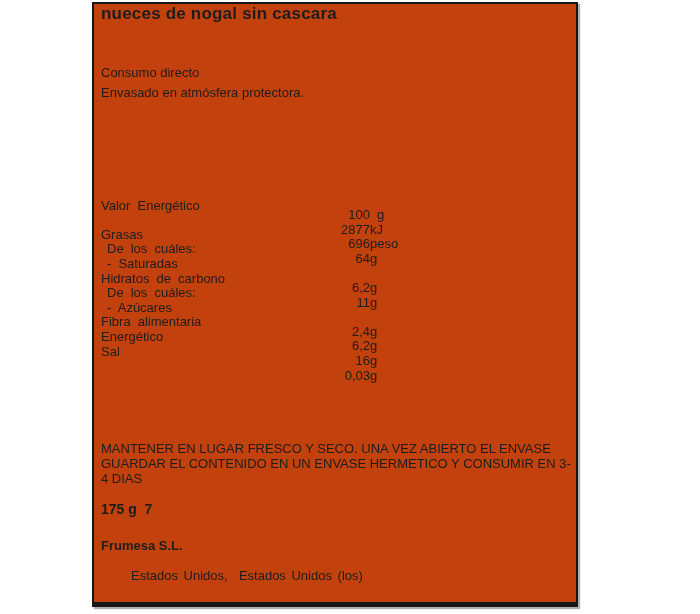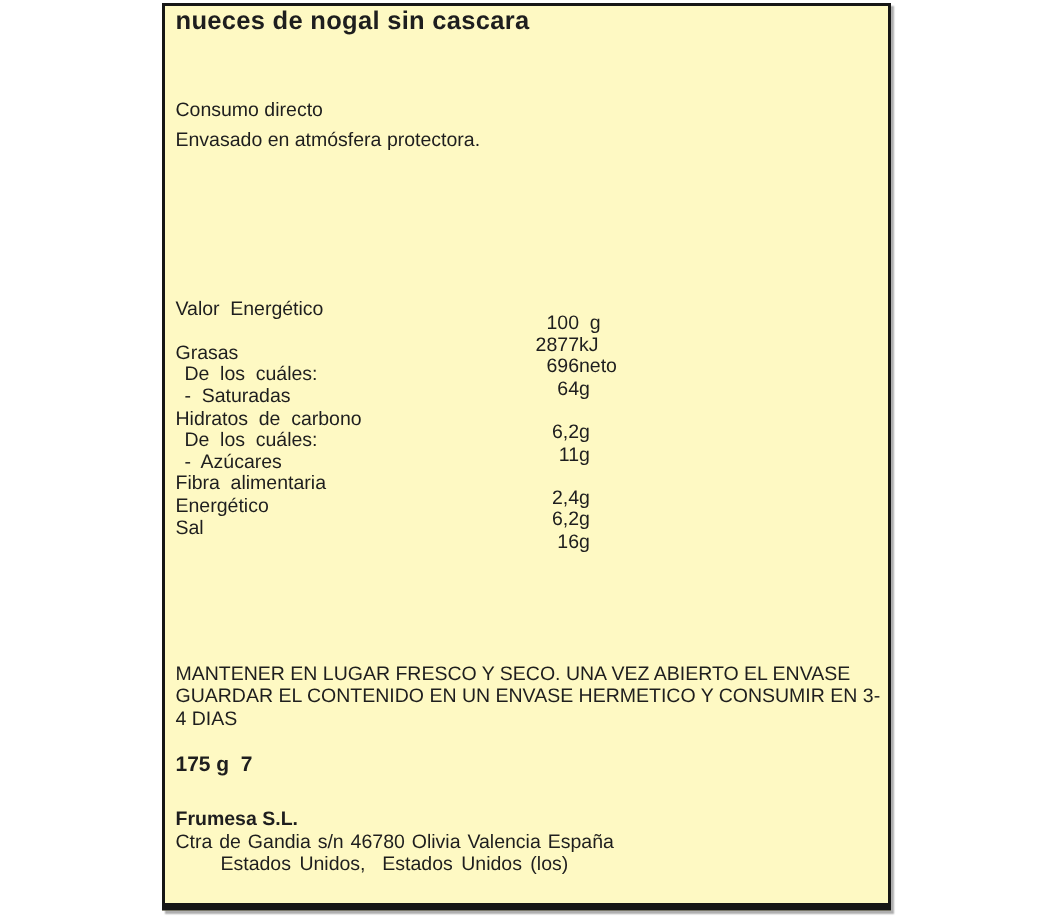--- a/index.html
+++ b/index.html
@@ -1,23 +1,23 @@
 <!DOCTYPE html>
 <html><head>
 <meta charset="utf-8">
 <style>
   * { margin:0; padding:0; box-sizing:border-box; }
   html,body { width:700px; height:614px; background:#ffffff; overflow:hidden;
               font-family:"Liberation Sans","DejaVu Sans",sans-serif; }
   .page { position:relative; width:700px; height:614px; background:#fff; }
 
   .label-box {
-    position:absolute; left:108px; top:2px;
+    position:absolute; left:92px; top:2px;
     width:486px; height:605px;
-    background:#fef9c3;
+    background:#c2410c;
     border:2px solid #161616;
     border-bottom-width:5px;
     box-shadow:2px 2px 1px rgba(110,110,110,0.55);
   }
   .content { position:absolute; left:0; top:0; width:482px; height:598px; color:#1e1e1e; }
 
   .title {
     position:absolute; left:7px; top:0px;
     font-size:17px; font-weight:bold; letter-spacing:0.2px;
     white-space:pre-wrap;
@@ -79,21 +79,21 @@
           <div class="nrow">
             <span class="nlabel"></span>
             <span class="nval"><span class="nnum">100</span><span class="nunit"> g</span></span>
           </div>
           <div class="nrow">
             <span class="nlabel">Valor Energético</span>
             <span class="nval"><span class="nnum">2877</span><span class="nunit">kJ</span></span>
           </div>
           <div class="nrow">
             <span class="nlabel"></span>
-            <span class="nval"><span class="nnum">696</span><span class="nunit">neto</span></span>
+            <span class="nval"><span class="nnum">696</span><span class="nunit">peso</span></span>
           </div>
           <div class="nrow">
             <span class="nlabel">Grasas</span>
             <span class="nval"><span class="nnum">64</span><span class="nunit">g</span></span>
           </div>
           <div class="nrow indent">
             <span class="nlabel">De los cuáles:</span>
             <span class="nval"><span class="nnum"></span><span class="nunit"></span></span>
           </div>
           <div class="nrow indent">
@@ -115,28 +115,28 @@
           <div class="nrow">
             <span class="nlabel">Fibra alimentaria</span>
             <span class="nval"><span class="nnum">6,2</span><span class="nunit">g</span></span>
           </div>
           <div class="nrow">
             <span class="nlabel">Energético</span>
             <span class="nval"><span class="nnum">16</span><span class="nunit">g</span></span>
           </div>
           <div class="nrow">
             <span class="nlabel">Sal</span>
+            <span class="nval"><span class="nnum">0,03</span><span class="nunit">g</span></span>
           </div>
         </div>
 
       <div class="storage">MANTENER EN LUGAR FRESCO Y SECO. UNA VEZ ABIERTO EL ENVASE GUARDAR EL CONTENIDO EN UN ENVASE HERMETICO Y CONSUMIR EN 3-4 DIAS</div>
 
       <div class="weight">175 g  7</div>
 
       <div class="producer">
         <div class="name">Frumesa S.L.</div>
-        <div class="addr">Ctra de Gandia s/n 46780 Olivia Valencia España</div>
         <div class="orig">Estados Unidos,  Estados Unidos (los)</div>
       </div>
 
     </div>
   </div>
 </div>
 
 </body></html>

